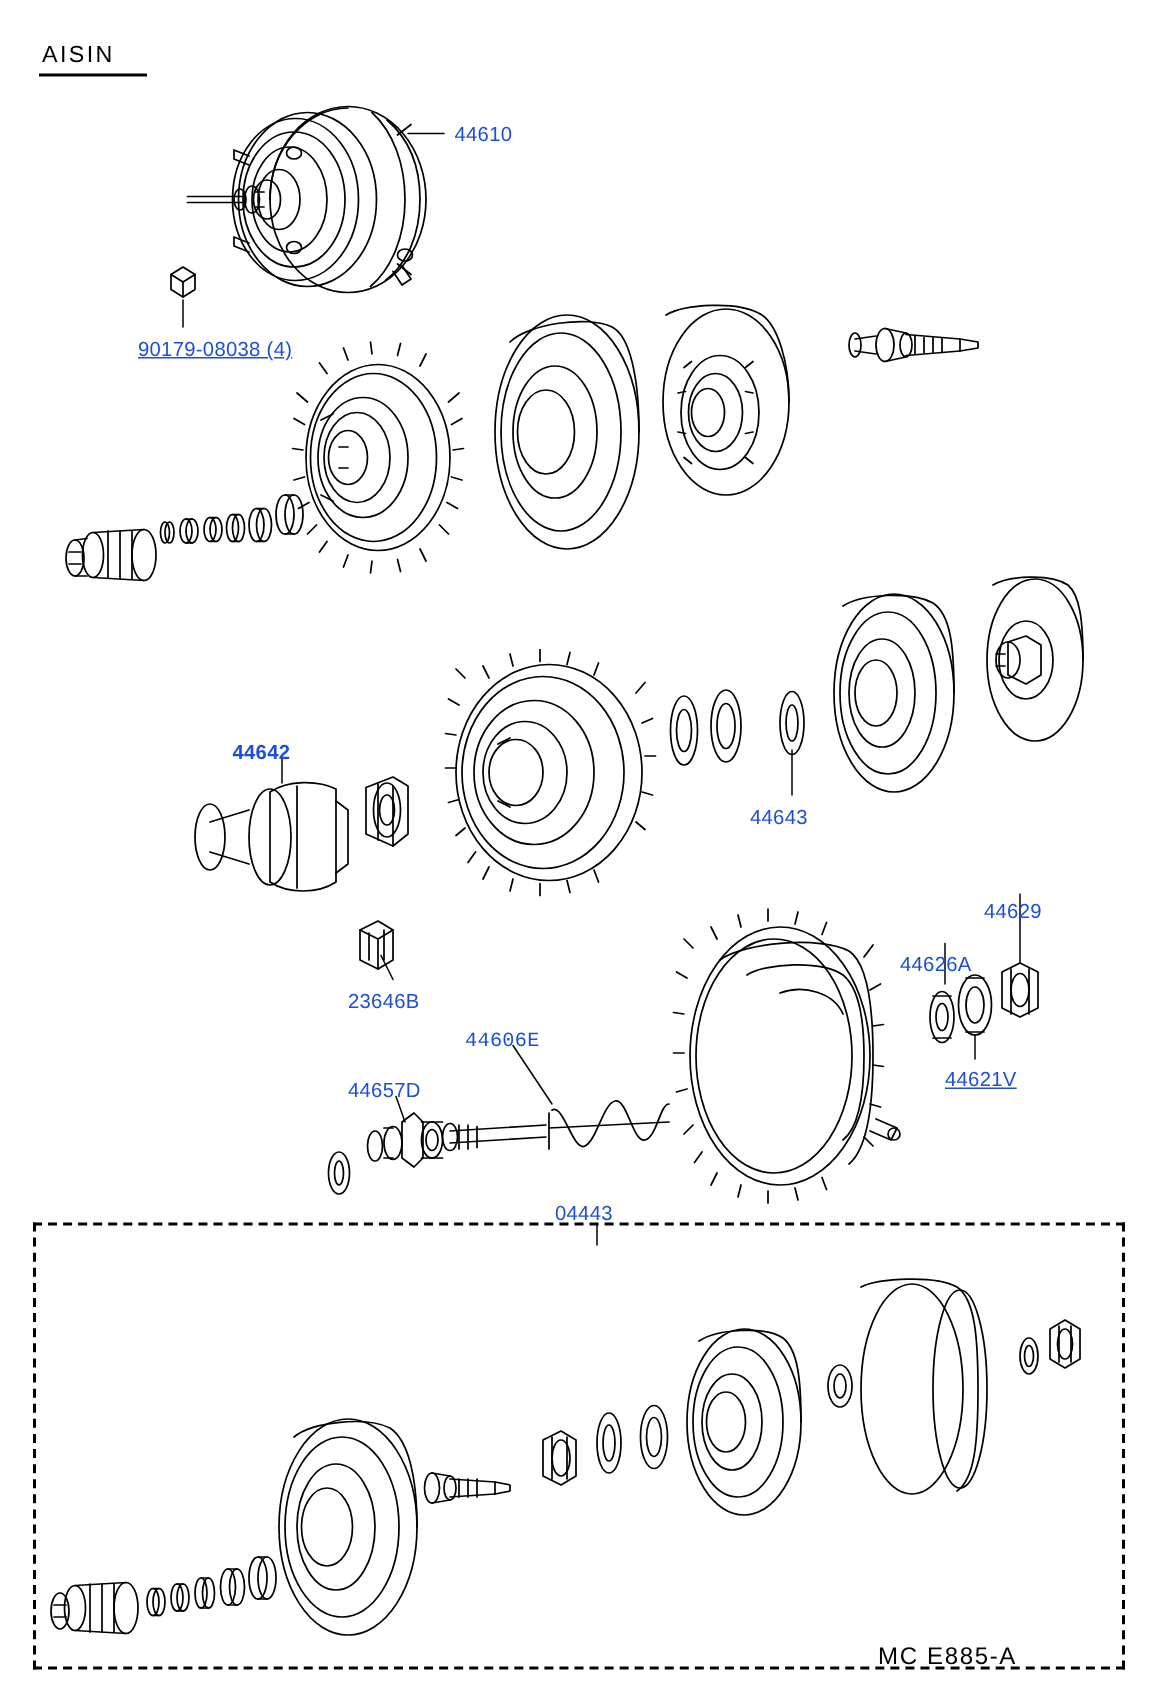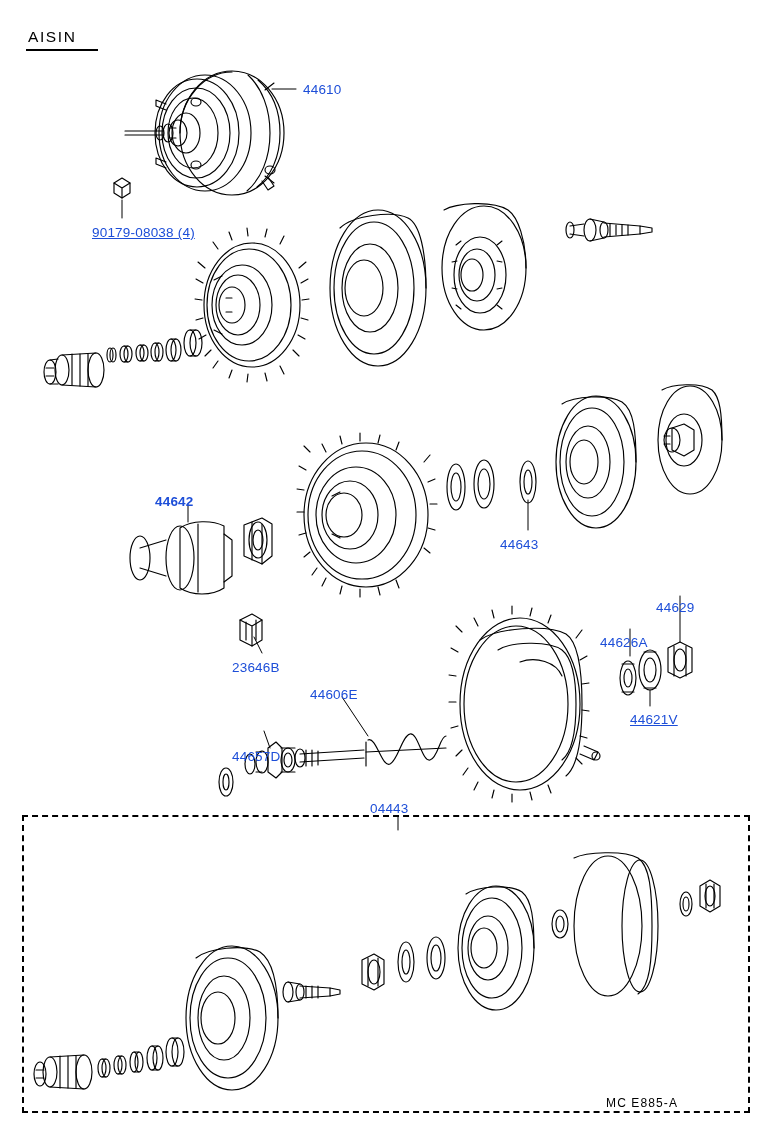--- a/index.html
+++ b/index.html
@@ -48,21 +48,21 @@
     left: 26px;
     top: 49px;
     width: 72px;
     height: 2px;
     background: #000;
   }
   .footer {
     position: absolute;
     right: 24px;
     top: 1096px;
-    font-size: 12px;
+    font-size: 16px;
     letter-spacing: 1.1px;
   }
   .kit-box {
     position: absolute;
     left: 22px;
     top: 815px;
     width: 728px;
     height: 298px;
     border: 2px dashed #000;
     box-sizing: border-box;
@@ -384,22 +384,22 @@
         <path d="M398 816 L398 830"></path>
       </g>
     </g>
   </svg>
 
   <div class="lbl" style="left:303px; top:82px;">44610</div>
   <div class="lbl" style="left:92px;  top:225px;text-decoration:underline;">90179-08038 (4)</div>
   <div class="lbl" style="left:155px; top:494px;font-weight:bold;">44642</div>
   <div class="lbl" style="left:500px; top:537px;">44643</div>
   <div class="lbl" style="left:232px; top:660px;">23646B</div>
-  <div class="lbl" style="left:310px; top:687px;">44606E</div>
-  <div class="lbl" style="left:232px; top:749px;">44657D</div>
+  <div class="lbl" style="left:310px; top:687px;font-family:Liberation Mono, monospace;">44606E</div>
+  <div class="lbl" style="left:232px; top:719px;">44657D</div>
   <div class="lbl" style="left:600px; top:635px;">44626A</div>
   <div class="lbl" style="left:656px; top:583px;margin-top:17px;">44629</div>
   <div class="lbl" style="left:630px; top:712px;text-decoration:underline;">44621V</div>
 
   <div class="lbl" style="left:370px; top:801px;text-align:center;">04443</div>
 
   <div class="kit-box"></div>
 
   <div class="footer">MC  E885-A</div>
 

